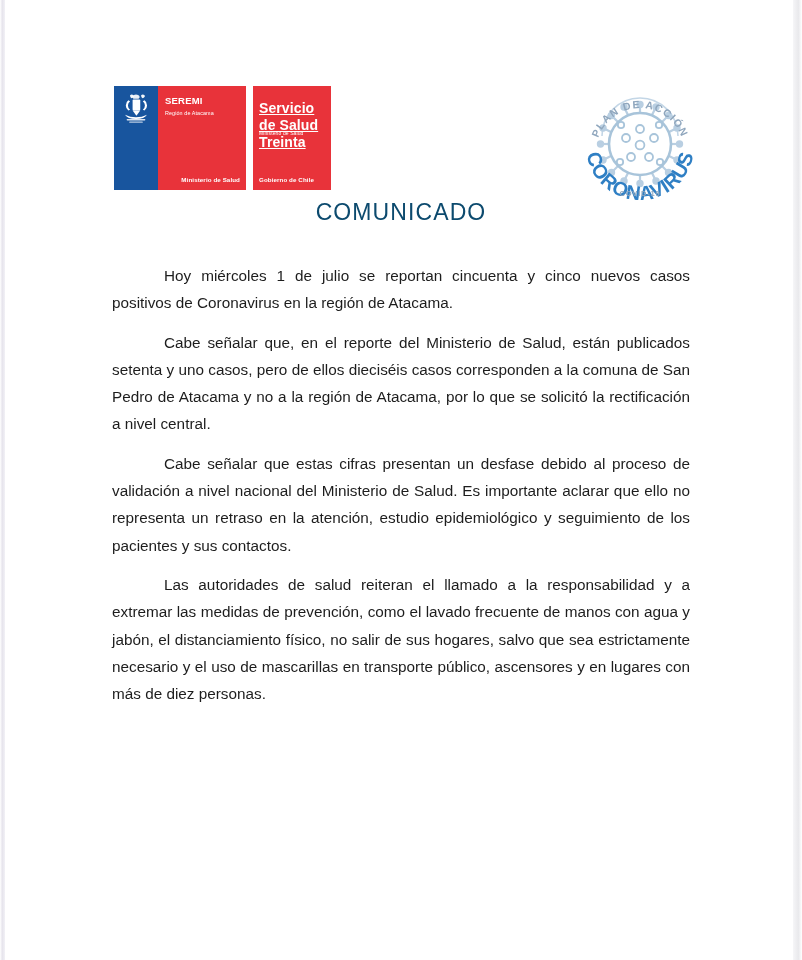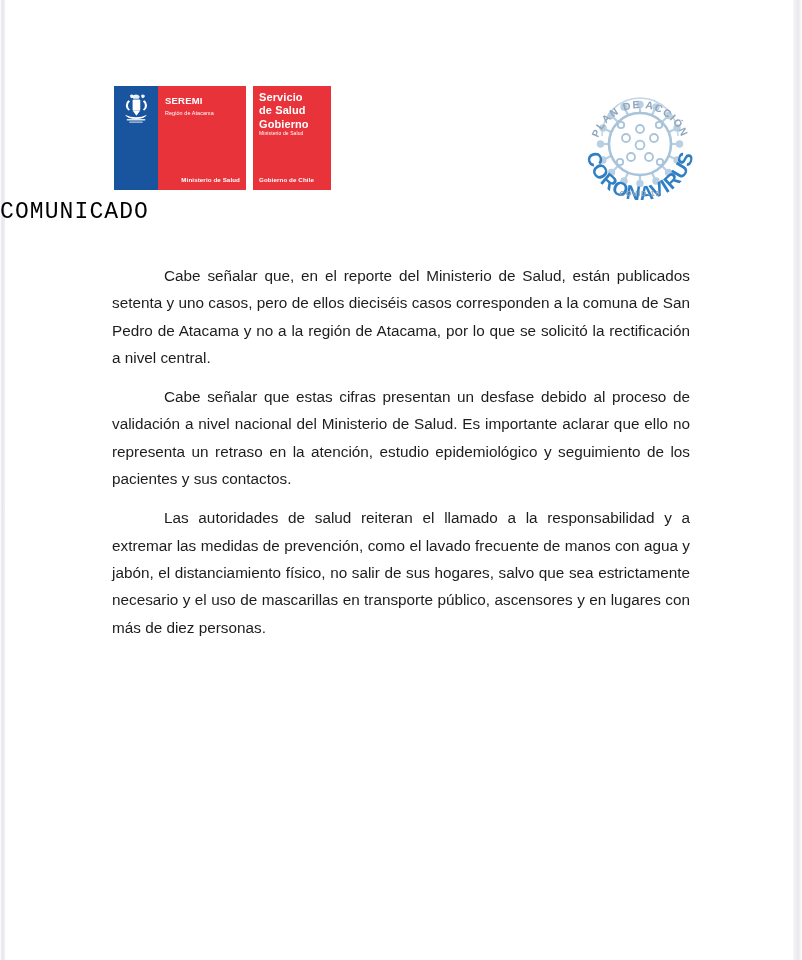--- a/index.html
+++ b/index.html
@@ -86,26 +86,27 @@
     left: 7px;
     top: 24px;
     color: #ffffff;
     font-size: 5.4px;
     line-height: 1.25;
     letter-spacing: 0.1px;
   }
   .logo-title-b {
     position: absolute;
     left: 6px;
-    top: 5px;
+    top: 14px;
     color: #ffffff;
     font-weight: bold;
-    font-size: 11px;
+    font-size: 14px;
     line-height: 1.22;
     letter-spacing: 0.1px;
+    text-decoration: underline;
   }
   .logo-sub-b {
     position: absolute;
     left: 6px;
     top: 44px;
     color: #ffffff;
     font-size: 5px;
     letter-spacing: 0.1px;
   }
   .logo-foot {
@@ -129,25 +130,25 @@
     width: 124px;
     height: 116px;
   }
   .covid-seal svg { display: block; width: 124px; height: 116px; }
 
   
   .doc-title {
     position: absolute;
     left: 0; right: 0;
     top: 199px;
-    text-align: left;
+    text-align: center;
     font-size: 23px;
     letter-spacing: 1.1px;
-    color: #000000;
-    font-family: Liberation Mono, monospace;
+    color: #0c4a6e;
+    font-family: Liberation Sans, sans-serif;
   }
 
   
   .body-text {
     position: absolute;
     left: 112px;
     top: 262px;
     width: 578px;
     font-size: 15.3px;
     line-height: 27.3px;
@@ -195,21 +196,21 @@
           <div class="logo-title">SEREMI</div>
           <div class="logo-sub">Región de Atacama</div>
           <div class="logo-foot logo-foot-a">Ministerio de Salud</div>
         </div>
       </div>
 
       <div class="panel-b">
         <div class="logo-title-b">
           <div>Servicio</div>
           <div>de Salud</div>
-          <div>Gobierno</div>
+          <div>Treinta</div>
         </div>
         <div class="logo-sub-b">Ministerio de Salud</div>
         <div class="logo-foot">Gobierno de Chile</div>
       </div>
     </div>
 
     <div class="covid-seal">
       <svg viewBox="0 0 124 116">
         <defs>
           <path id="arcTop" d="M 18 68 A 44 44 0 0 1 106 68" fill="none"></path>
@@ -281,18 +282,19 @@
         </text>
 
         <text x="62" y="112" text-anchor="middle" font-family="'Liberation Sans', sans-serif" font-size="7.5" font-weight="bold" fill="#8fa6bd" letter-spacing="0.8">COVID-19</text>
       </svg>
     </div>
   </div>
 
   <div class="doc-title">COMUNICADO</div>
 
   <div class="body-text">
+      <p>Hoy miércoles 1 de julio se reportan cincuenta y cinco nuevos casos positivos de Coronavirus en la región de Atacama.</p>
       <p>Cabe señalar que, en el reporte del Ministerio de Salud, están publicados setenta y uno casos, pero de ellos dieciséis casos corresponden a la comuna de San Pedro de Atacama y no a la región de Atacama, por lo que se solicitó la rectificación a nivel central.</p>
       <p>Cabe señalar que estas cifras presentan un desfase debido al proceso de validación a nivel nacional del Ministerio de Salud. Es importante aclarar que ello no representa un retraso en la atención, estudio epidemiológico y seguimiento de los pacientes y sus contactos.</p>
       <p>Las autoridades de salud reiteran el llamado a la responsabilidad y a extremar las medidas de prevención, como el lavado frecuente de manos con agua y jabón, el distanciamiento físico, no salir de sus hogares, salvo que sea estrictamente necesario y el uso de mascarillas en transporte público, ascensores y en lugares con más de diez personas.</p>
     </div>
 
 </div>
 
 </body></html>

